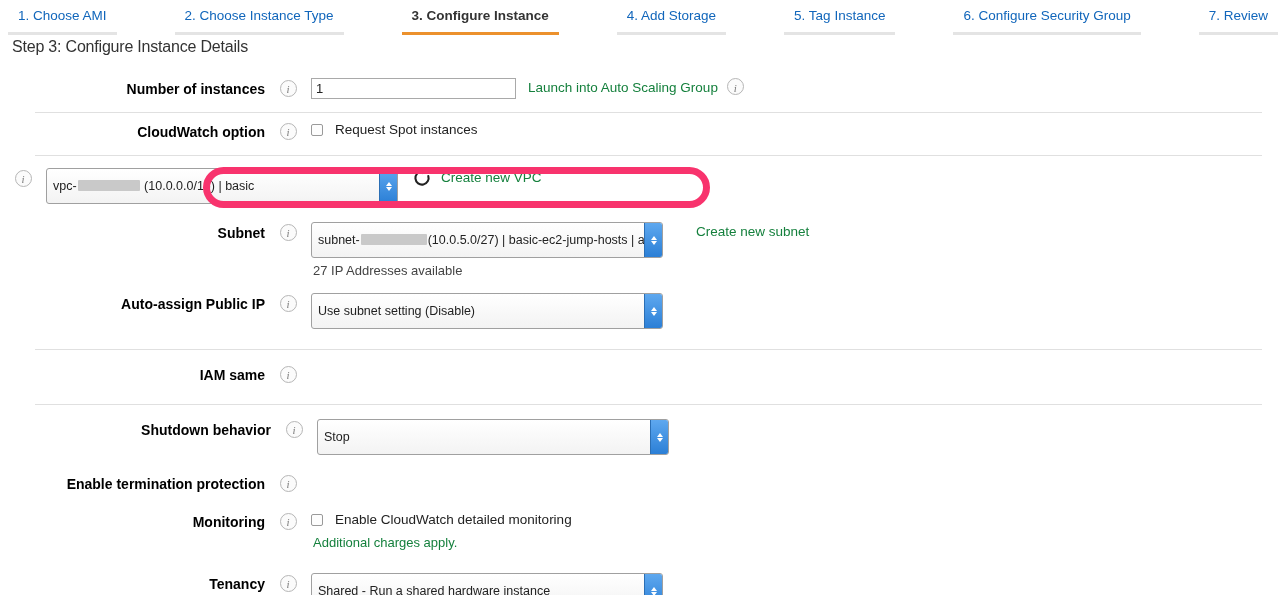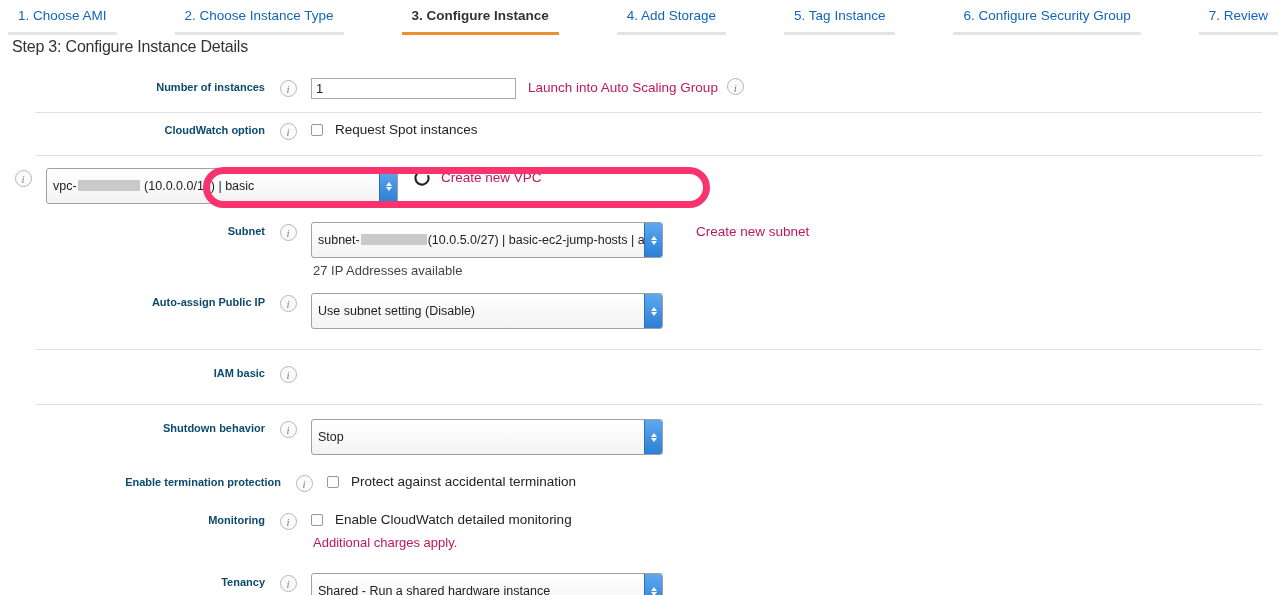--- a/index.html
+++ b/index.html
@@ -70,23 +70,23 @@
   .row {
     display: flex;
     align-items: flex-start;
     padding: 8px 0;
     min-height: 26px;
   }
   .row-label {
     width: 265px;
     flex: 0 0 265px;
     text-align: right;
-    font-size: 11px;
+    font-size: 14px;
     font-weight: bold;
-    color: #0c4a6e;
+    color: #000000;
     padding-top: 3px;
     white-space: nowrap;
   }
   .info-cell {
     flex: 0 0 46px;
     display: flex;
     justify-content: center;
     padding-top: 2px;
   }
   .row-control {
@@ -181,21 +181,21 @@
     background: #c9c9c9;
     vertical-align: -1px;
     border-radius: 1px;
     margin: 0 1px;
   }
   .redact-vpc { width: 62px; }
   .redact-sub { width: 66px; }
 
   
   .link {
-    color: #be185d;
+    color: #15803d;
     font-size: 13.5px;
     text-decoration: none;
     white-space: nowrap;
     line-height: 20px;
   }
   .link-sm { font-size: 13px; }
 
   
   .refresh-icon {
     width: 20px; height: 20px;
@@ -348,54 +348,48 @@
           <span class="chev up"></span>
           <span class="chev down"></span>
         </span>
       </div>
     </div>
   </div>
 
   <div class="divider" style="margin-top:12px;"></div>
 
   <div class="row" style="padding-top:14px; padding-bottom:14px;">
-    <div class="row-label">IAM basic</div>
+    <div class="row-label">IAM same</div>
     <div class="info-cell">
       <span class="info-icon">i</span>
     </div>
   </div>
 
   <div class="divider"></div>
 
-  <div class="row" style="padding-top:14px;">
+  <div class="row" style="padding-top:14px;padding-left:6px;">
     <div class="row-label">Shutdown behavior</div>
     <div class="info-cell">
       <span class="info-icon">i</span>
     </div>
     <div class="row-control">
       <div class="select sel-shut">
         <span class="sel-text">Stop</span>
         <span class="sel-btn">
           <span class="chev up"></span>
           <span class="chev down"></span>
         </span>
       </div>
     </div>
   </div>
 
-  <div class="row" style="padding-top:10px; padding-bottom:4px;margin-left:16px;">
+  <div class="row" style="padding-top:10px; padding-bottom:4px;">
     <div class="row-label">Enable termination protection</div>
     <div class="info-cell">
       <span class="info-icon">i</span>
-    </div>
-    <div class="row-control">
-      <div class="check-line">
-        <span class="checkbox"></span>
-        <span class="check-label">Protect against accidental termination</span>
-      </div>
     </div>
   </div>
 
   <div class="row" style="padding-top:8px; padding-bottom:4px;">
     <div class="row-label">Monitoring</div>
     <div class="info-cell">
       <span class="info-icon">i</span>
     </div>
     <div class="row-control">
       <div class="stack">

